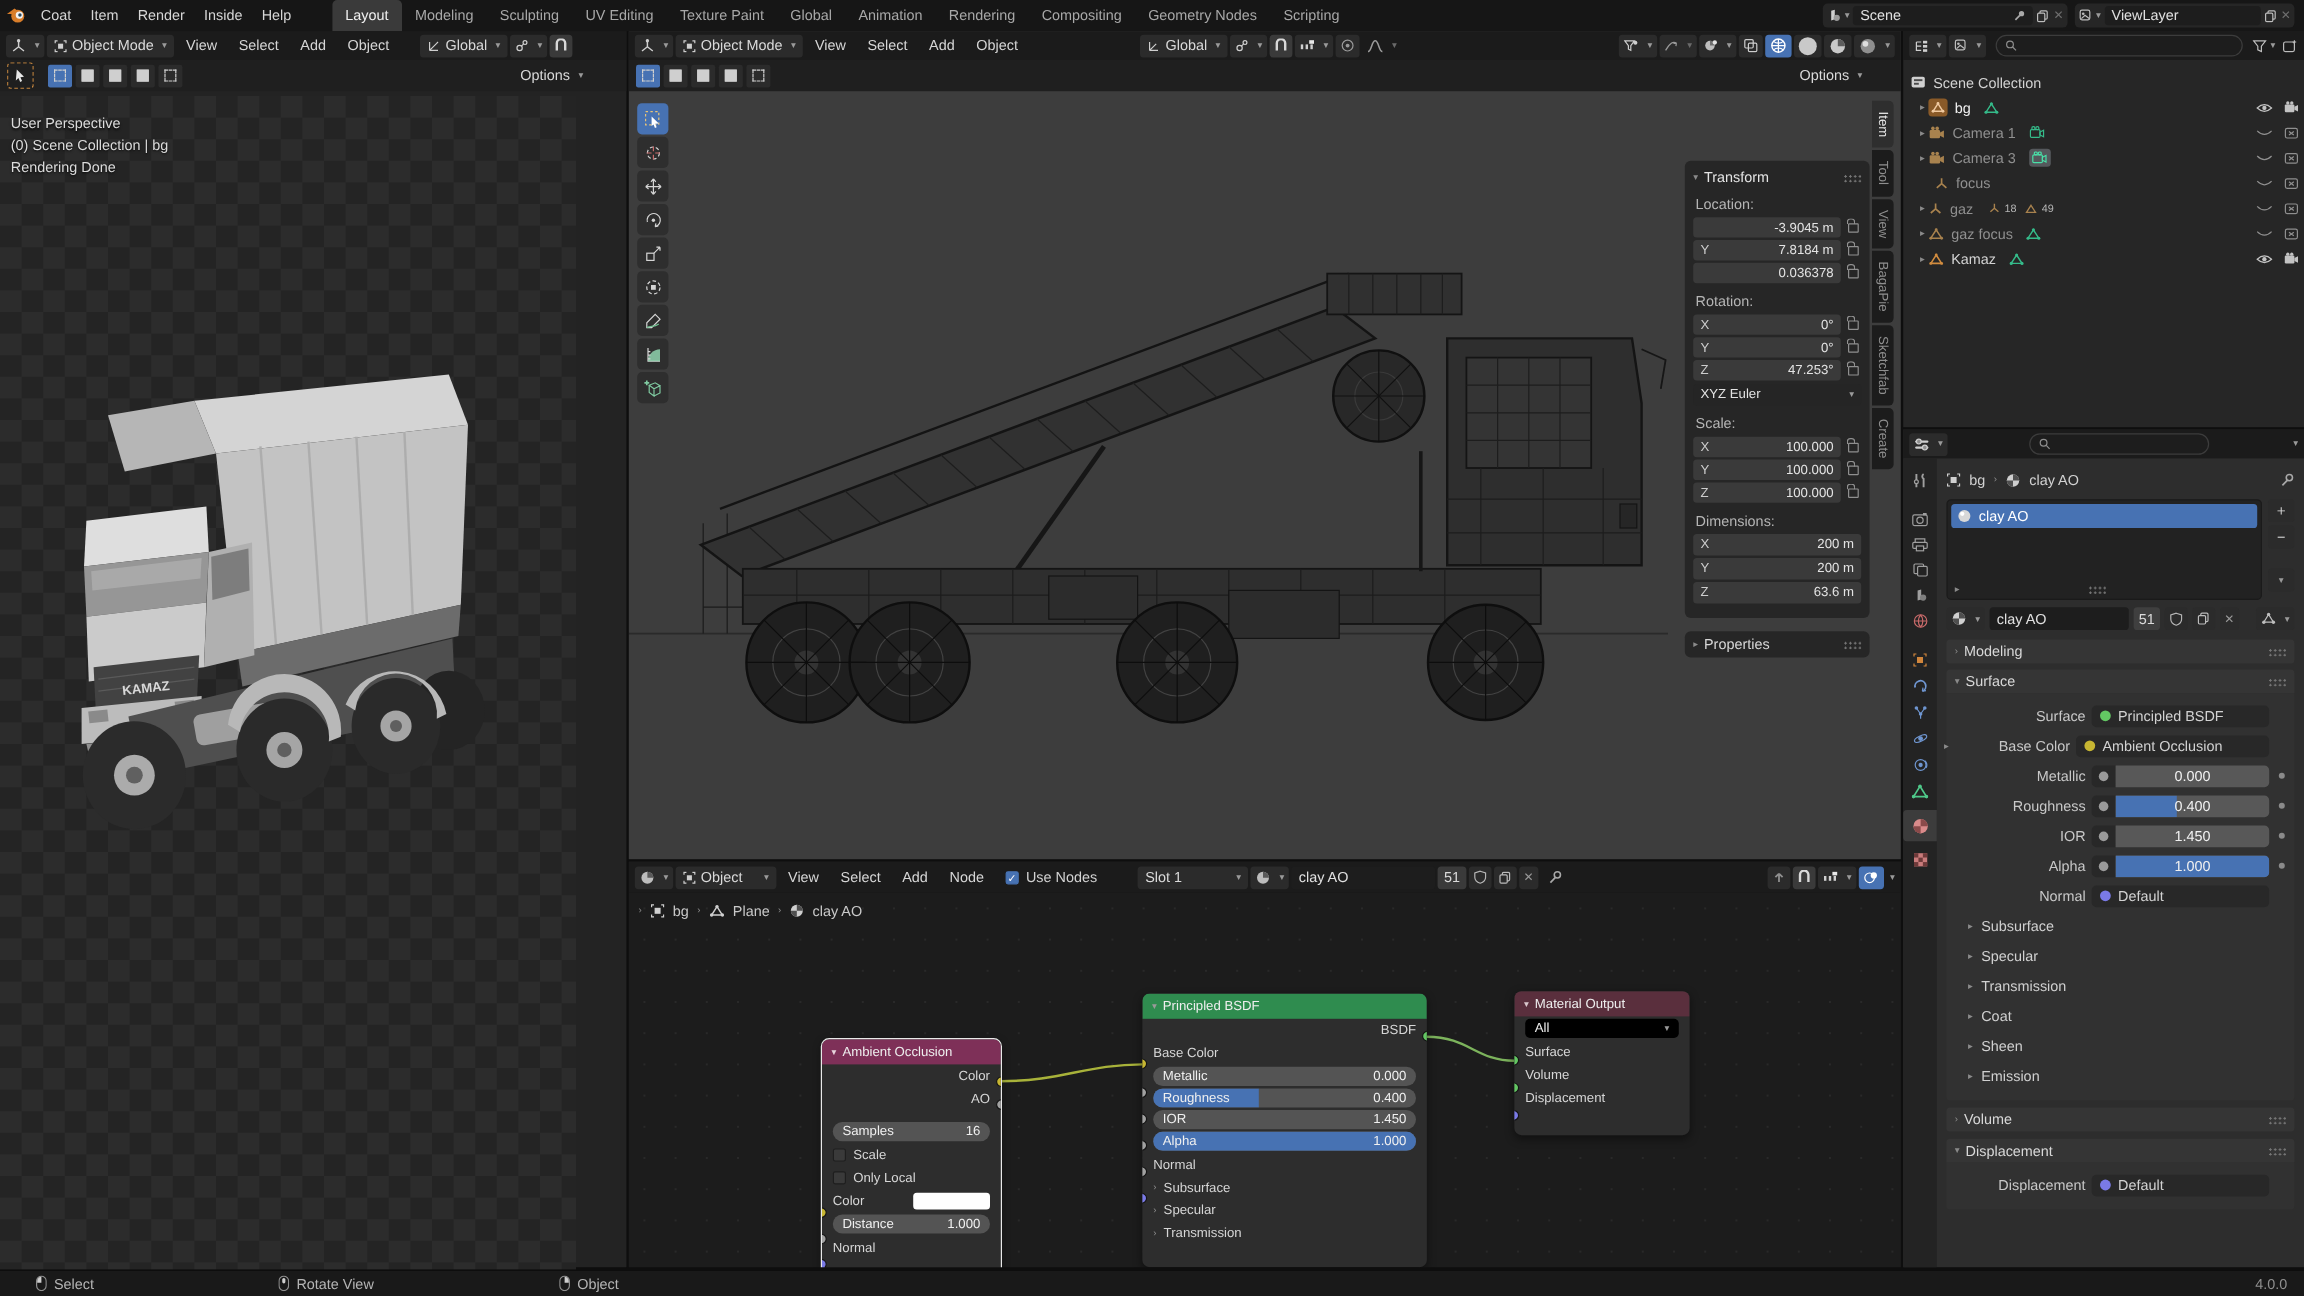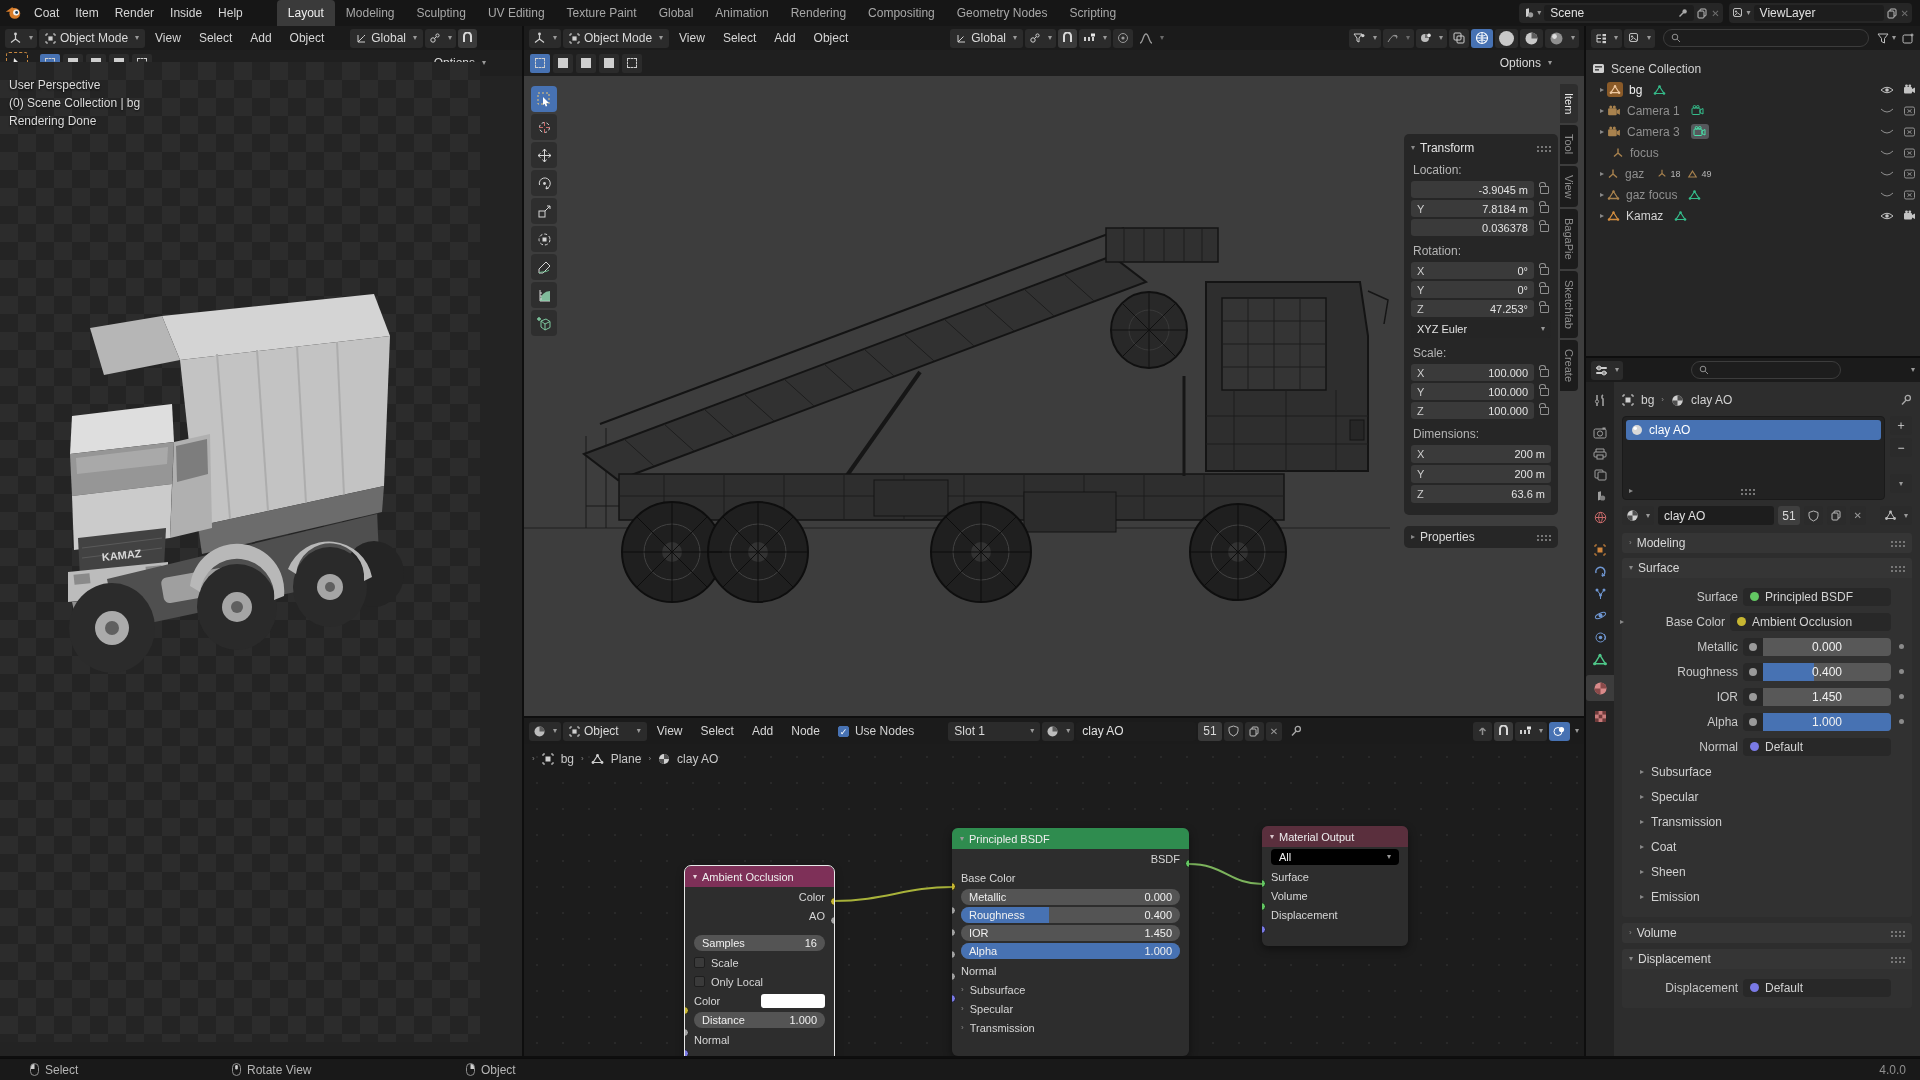--- a/index.html
+++ b/index.html
@@ -226,21 +226,21 @@
       <span class="smode">
           <i></i>
         </span>
       <span class="grow"></span>
       <span class="btn" style="background:transparent;margin-right:24px">
           <span>Options</span>
           <span class="chev">▾</span>
         </span>
     </div>
 
-    <div class="abs" style="left:0;top:36px;width:480px;height:980px;background:conic-gradient(#2c2c2c 0 25%, #242424 0 50%, #2c2c2c 0 75%, #242424 0) 0 0/36px 36px">
+    <div class="abs" style="left:0;top:54px;width:480px;height:980px;background:conic-gradient(#2c2c2c 0 25%, #242424 0 50%, #2c2c2c 0 75%, #242424 0) 0 0/36px 36px">
       <div class="abs vp-overlay-text" style="left:9px;top:14px">User Perspective</div>
       <div class="abs vp-overlay-text" style="left:9px;top:32px">(0) Scene Collection | bg</div>
       <div class="abs vp-overlay-text" style="left:9px;top:50px">Rendering Done</div>
 
       <svg class="abs" style="left:12px;top:212px" width="430" height="440" viewBox="0 0 430 440">
 
         <polygon points="150,42 362,20 378,62 168,86" fill="#d4d4d4"></polygon>
         <polygon points="168,86 378,62 372,212 186,252" fill="#c3c3c3"></polygon>
         <g stroke="#adadad" stroke-width="2">
           <line x1="205" y1="80" x2="218" y2="245"></line>

